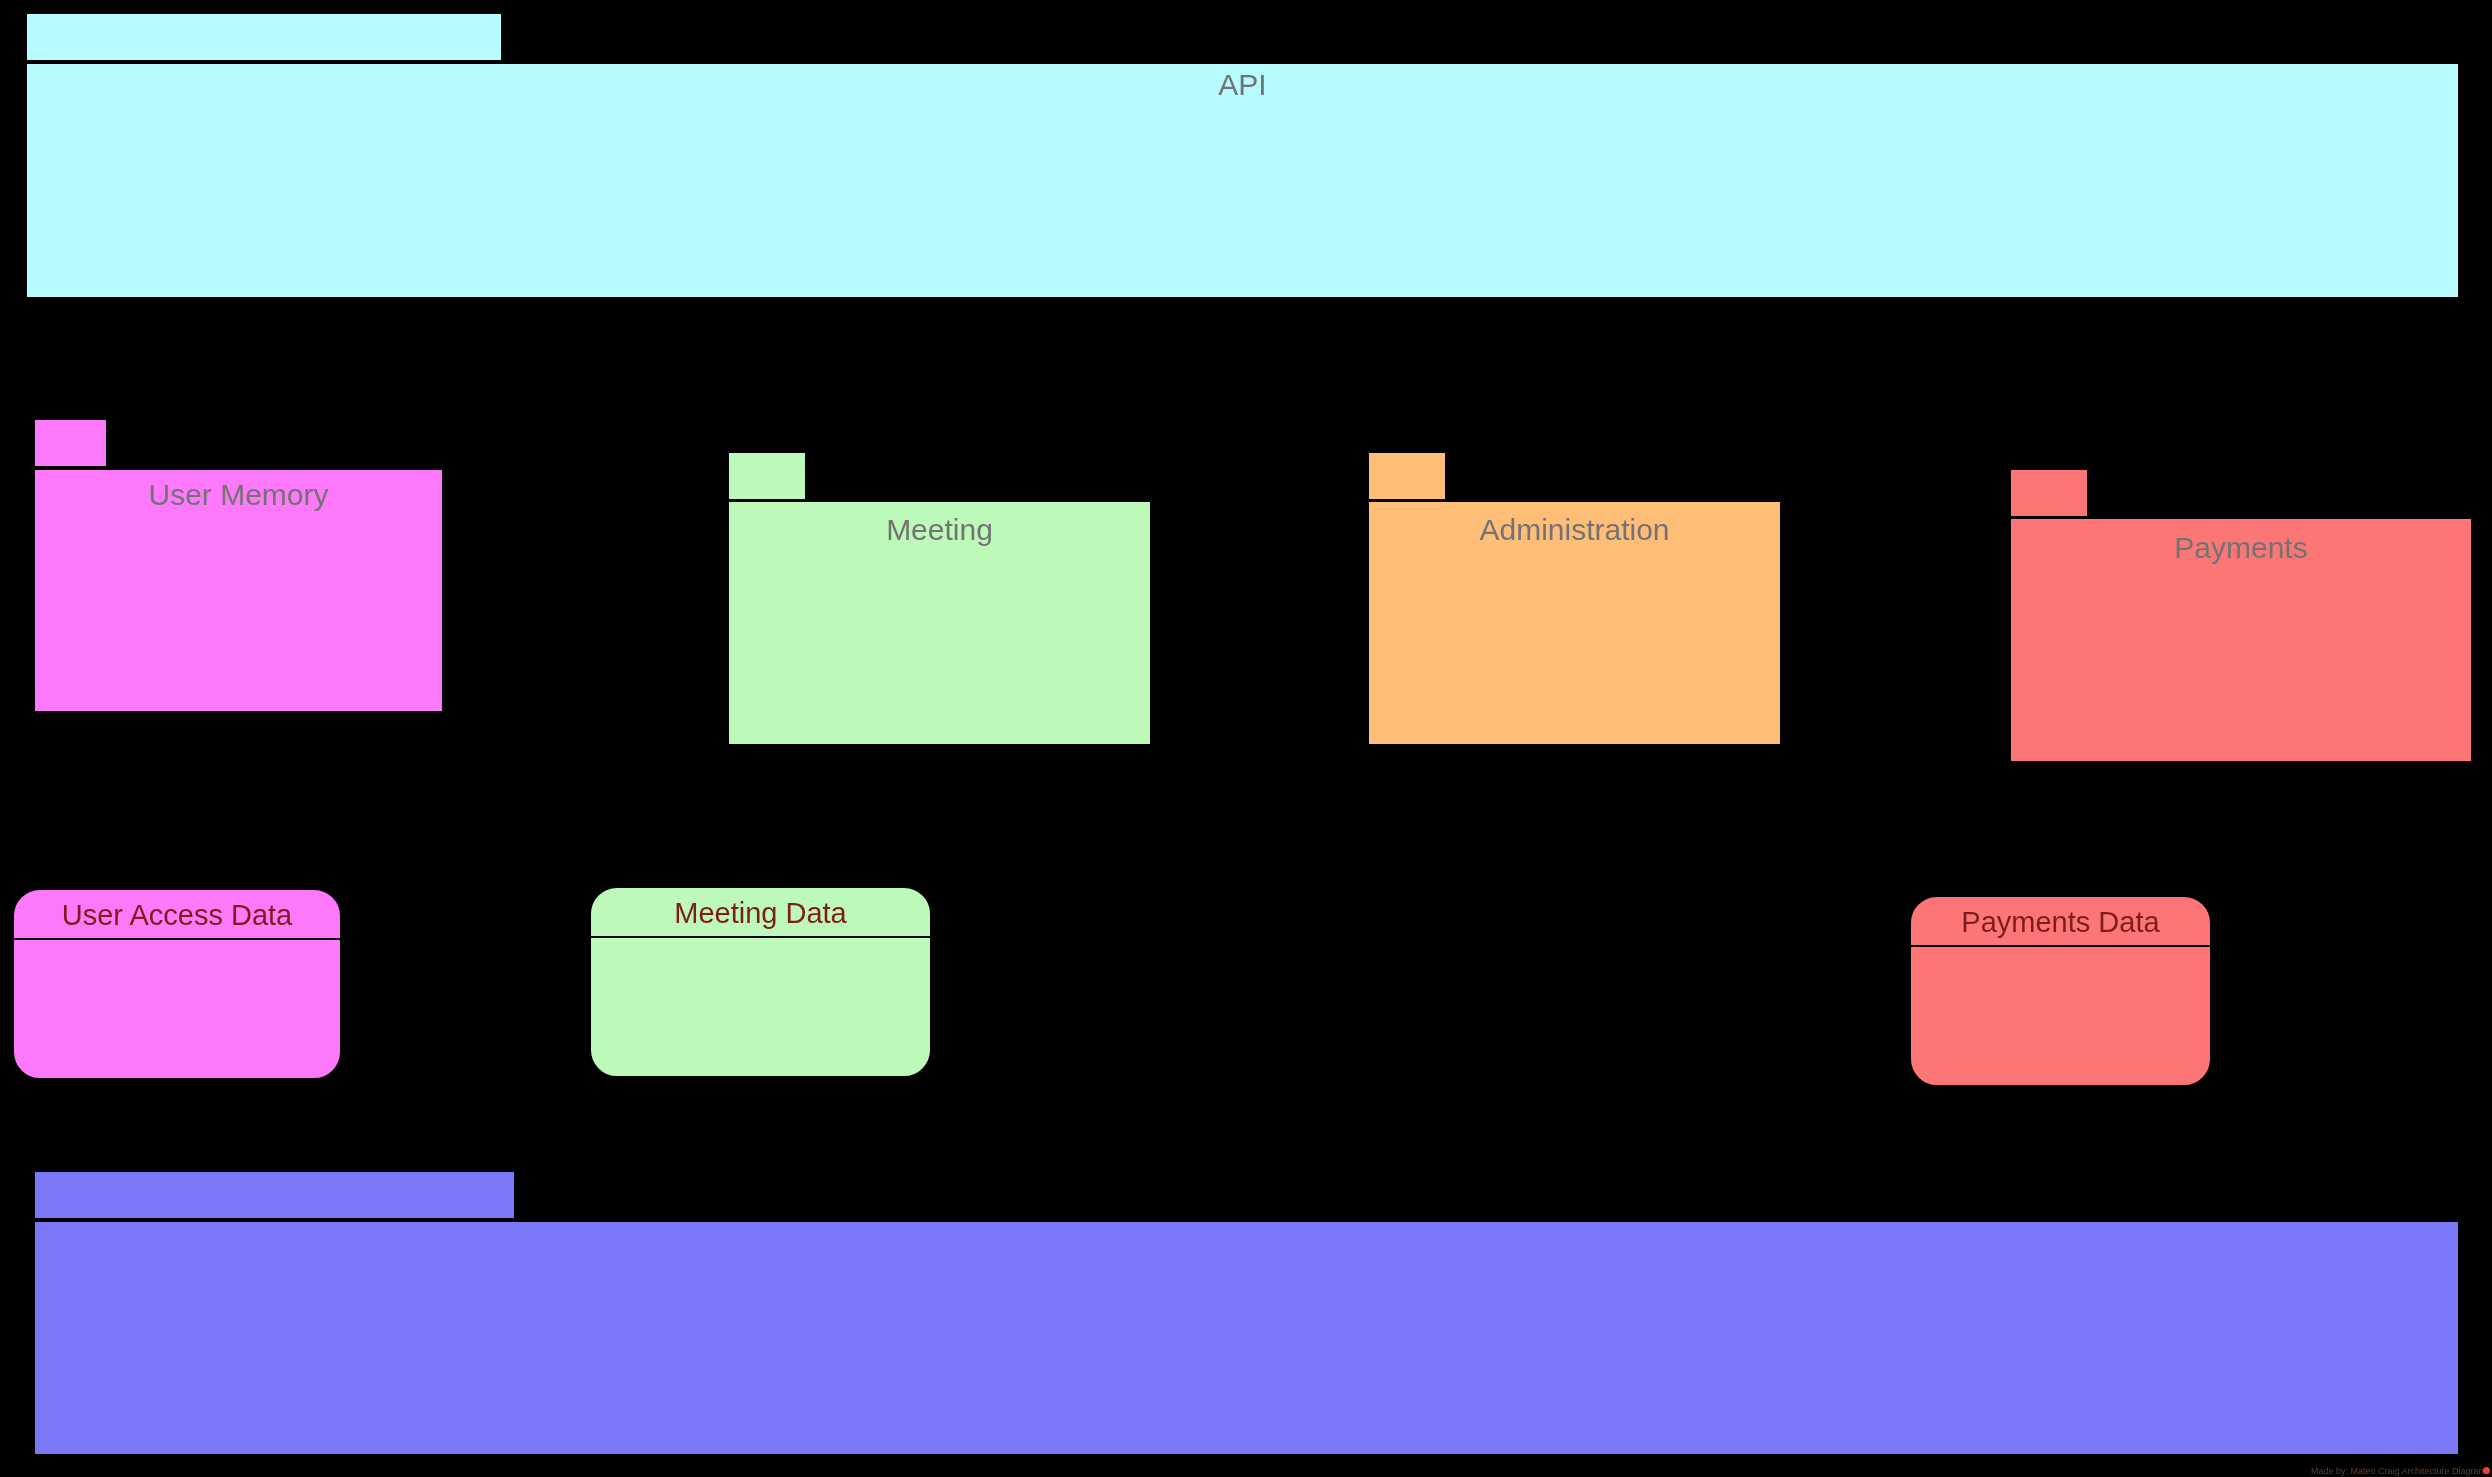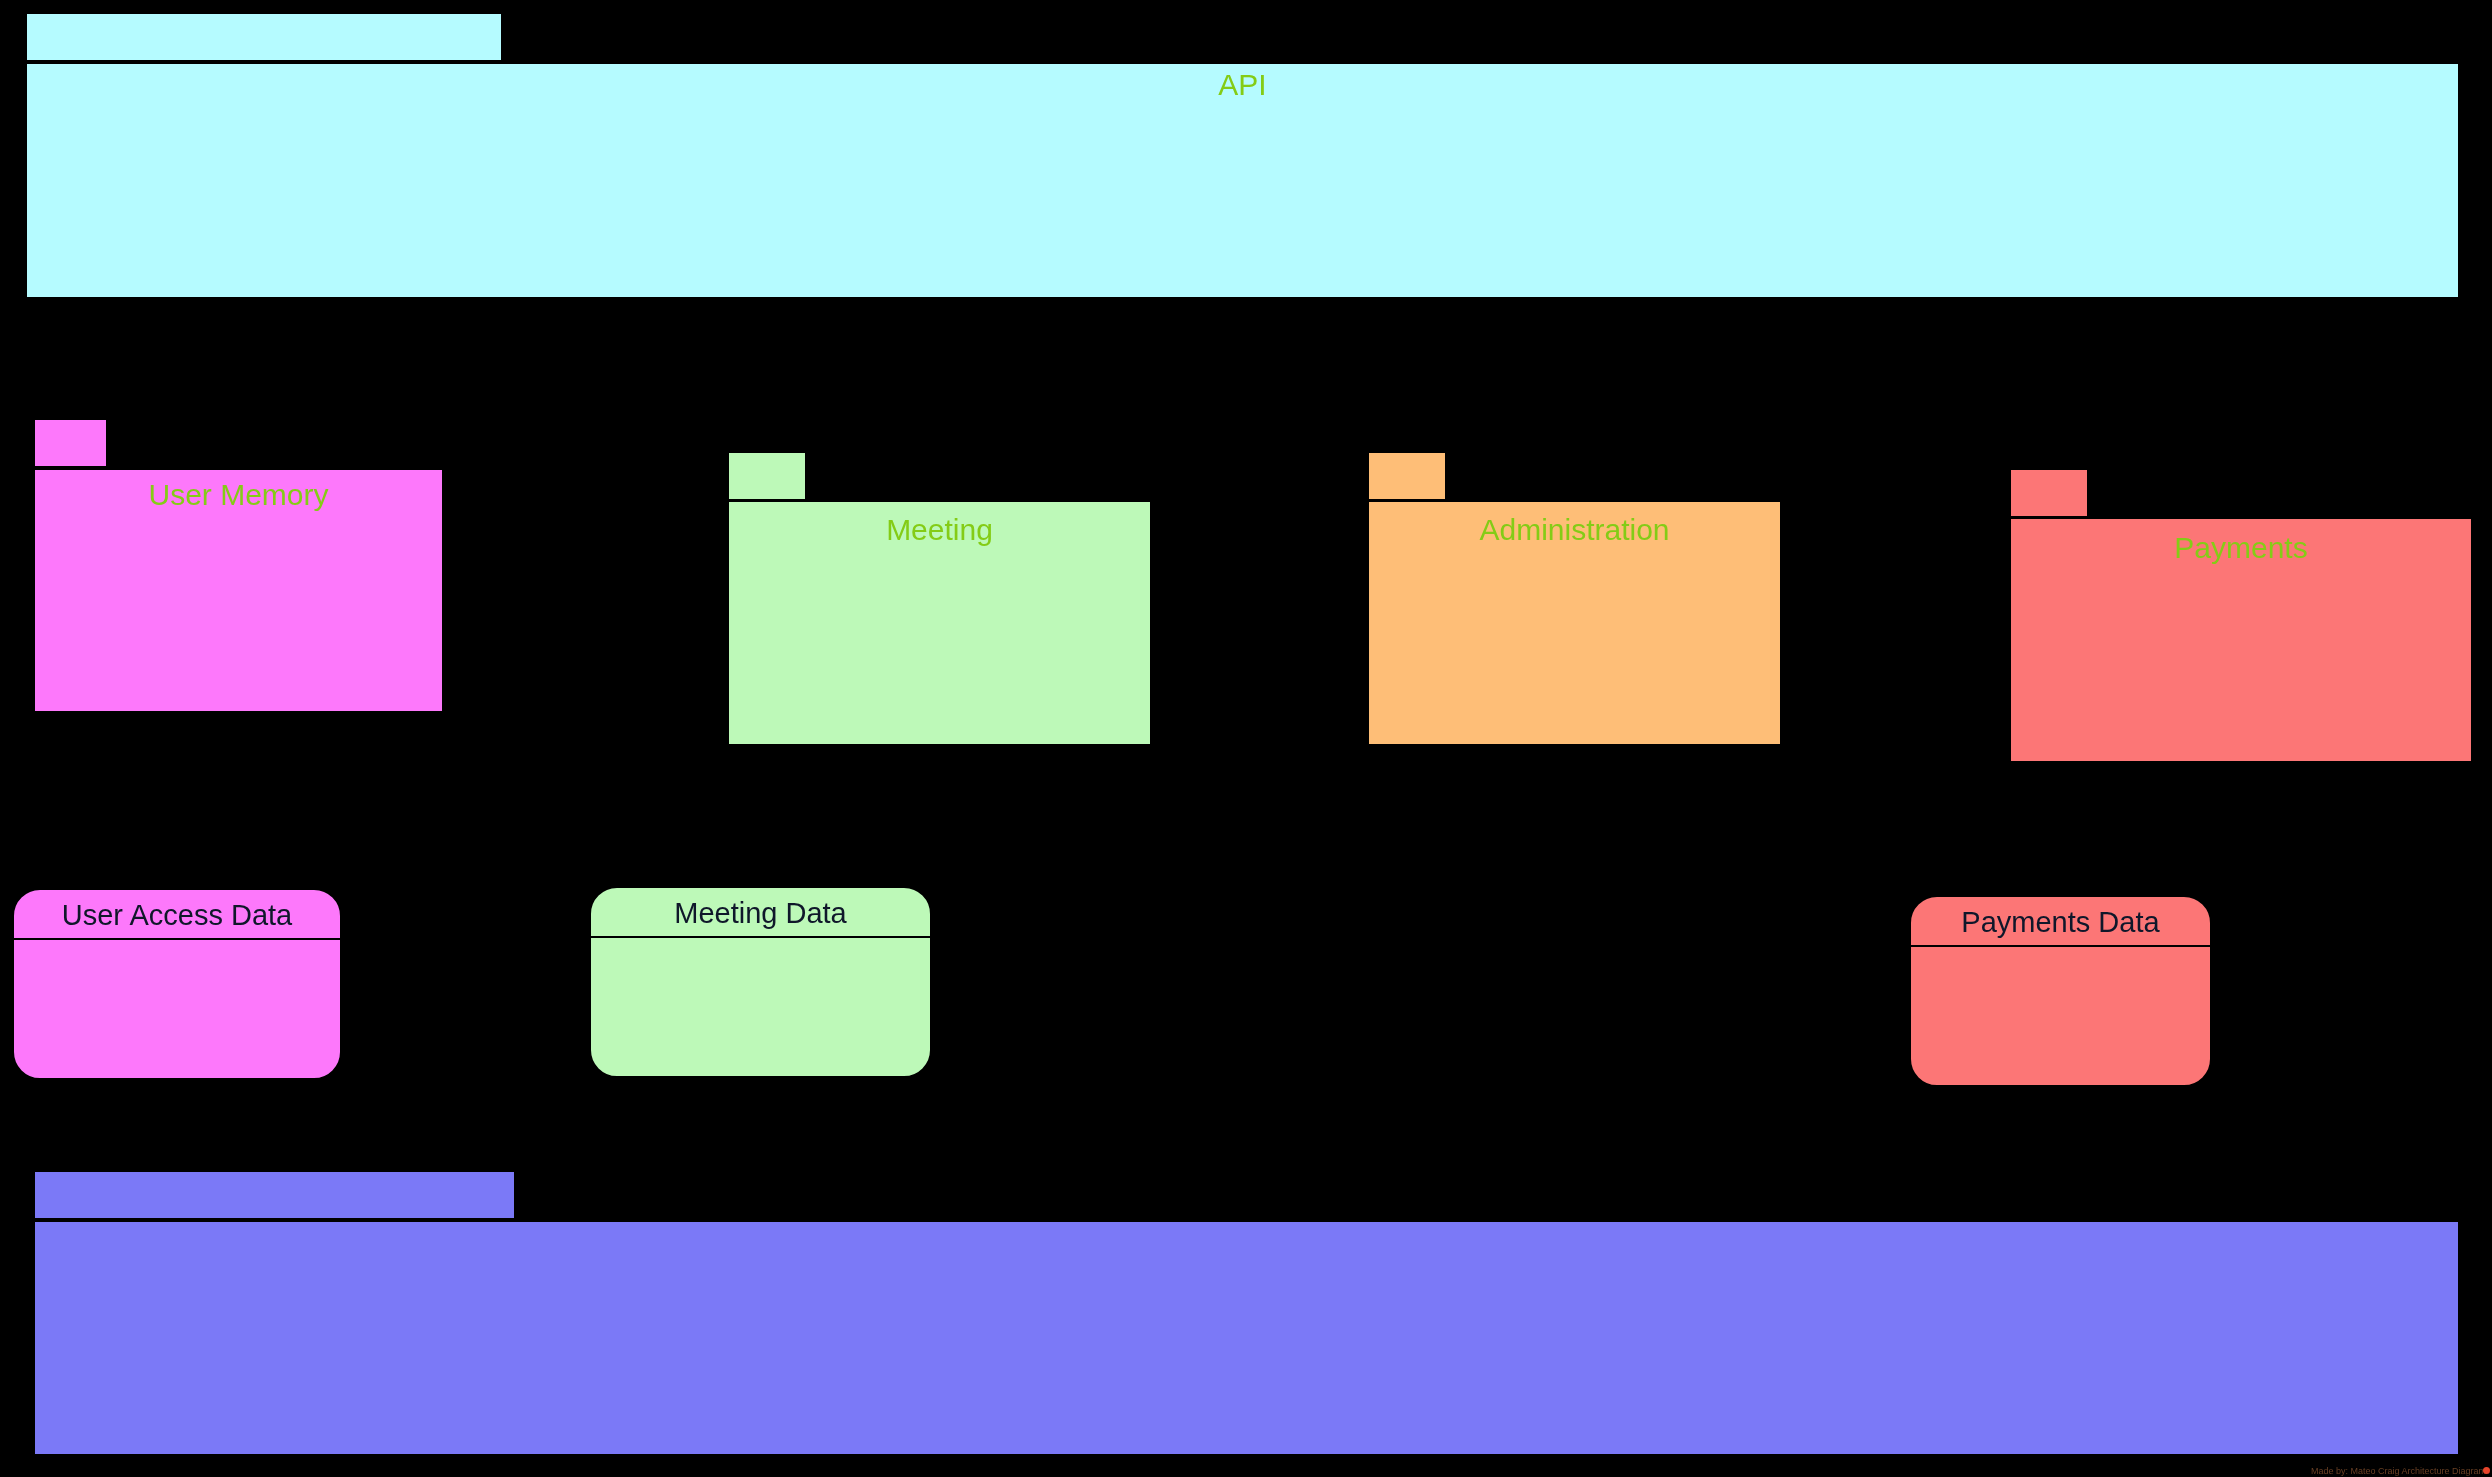--- a/index.html
+++ b/index.html
@@ -36,21 +36,21 @@
     position: absolute;
     left: 0;
     box-sizing: border-box;
     border: 2px solid #000000;
   }
   .pkg .plabel {
     position: absolute;
     left: 0;
     width: 100%;
     text-align: center;
-    color: #84cc16;
+    color: #737373;
     font-size: 30px;
     line-height: 30px;
     white-space: nowrap;
   }
 
   
   .ds {
     position: absolute;
     box-sizing: border-box;
     border: 2px solid #000000;
@@ -61,21 +61,21 @@
     left: 0;
     width: 100%;
     height: 0;
     border-top: 2px solid #000000;
   }
   .ds .dslabel {
     position: absolute;
     left: 0;
     width: 100%;
     text-align: center;
-    color: #0f172a;
+    color: #7f1d1d;
     font-size: 29px;
     line-height: 29px;
     white-space: nowrap;
   }
 
   .watermark {
     position: absolute;
     right: 6px;
     bottom: 2px;
     font-size: 9px;

